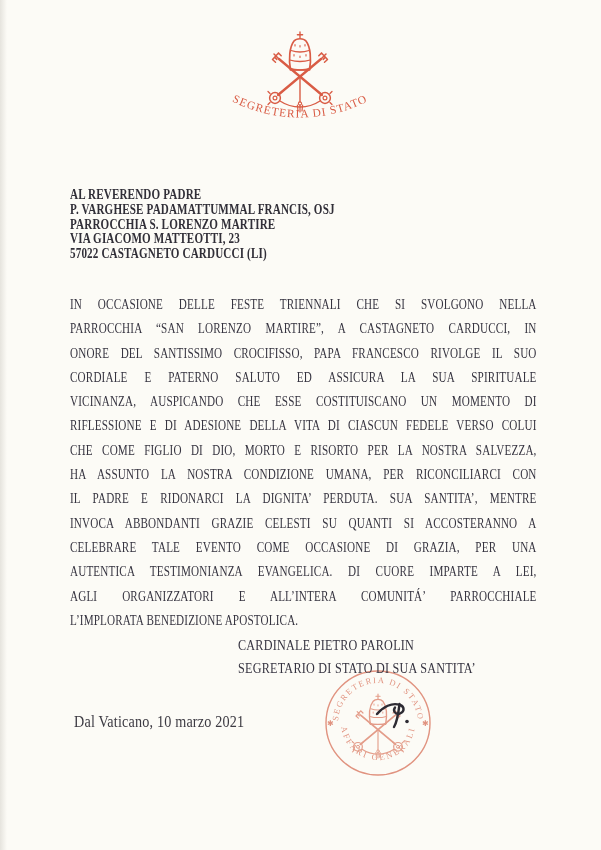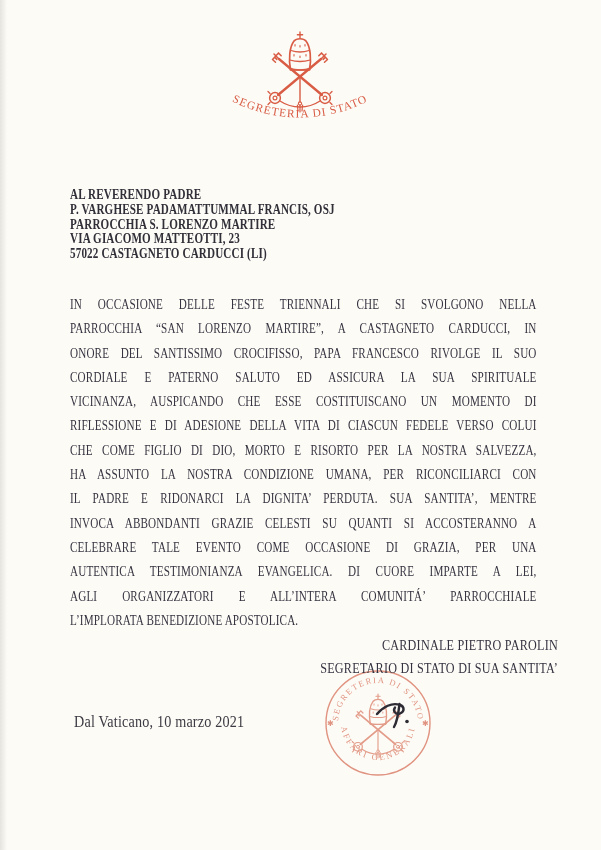--- a/index.html
+++ b/index.html
@@ -54,21 +54,21 @@
     transform-origin: 0 0;
     color: #363440;
   }
   .body-line.final {
     text-align-last: left;
   }
   
   .signature-block {
     position: absolute; left: 198px; top: 634px;
     width: 400px;
-    text-align: right;
+    text-align: left;
   }
   .sig-line {
     font-size: 15.2px;
     line-height: 22.5px;
     letter-spacing: 0.3px;
     white-space: nowrap;
     transform: scaleX(0.8);
     transform-origin: 50% 0;
     color: #353340;
   }

